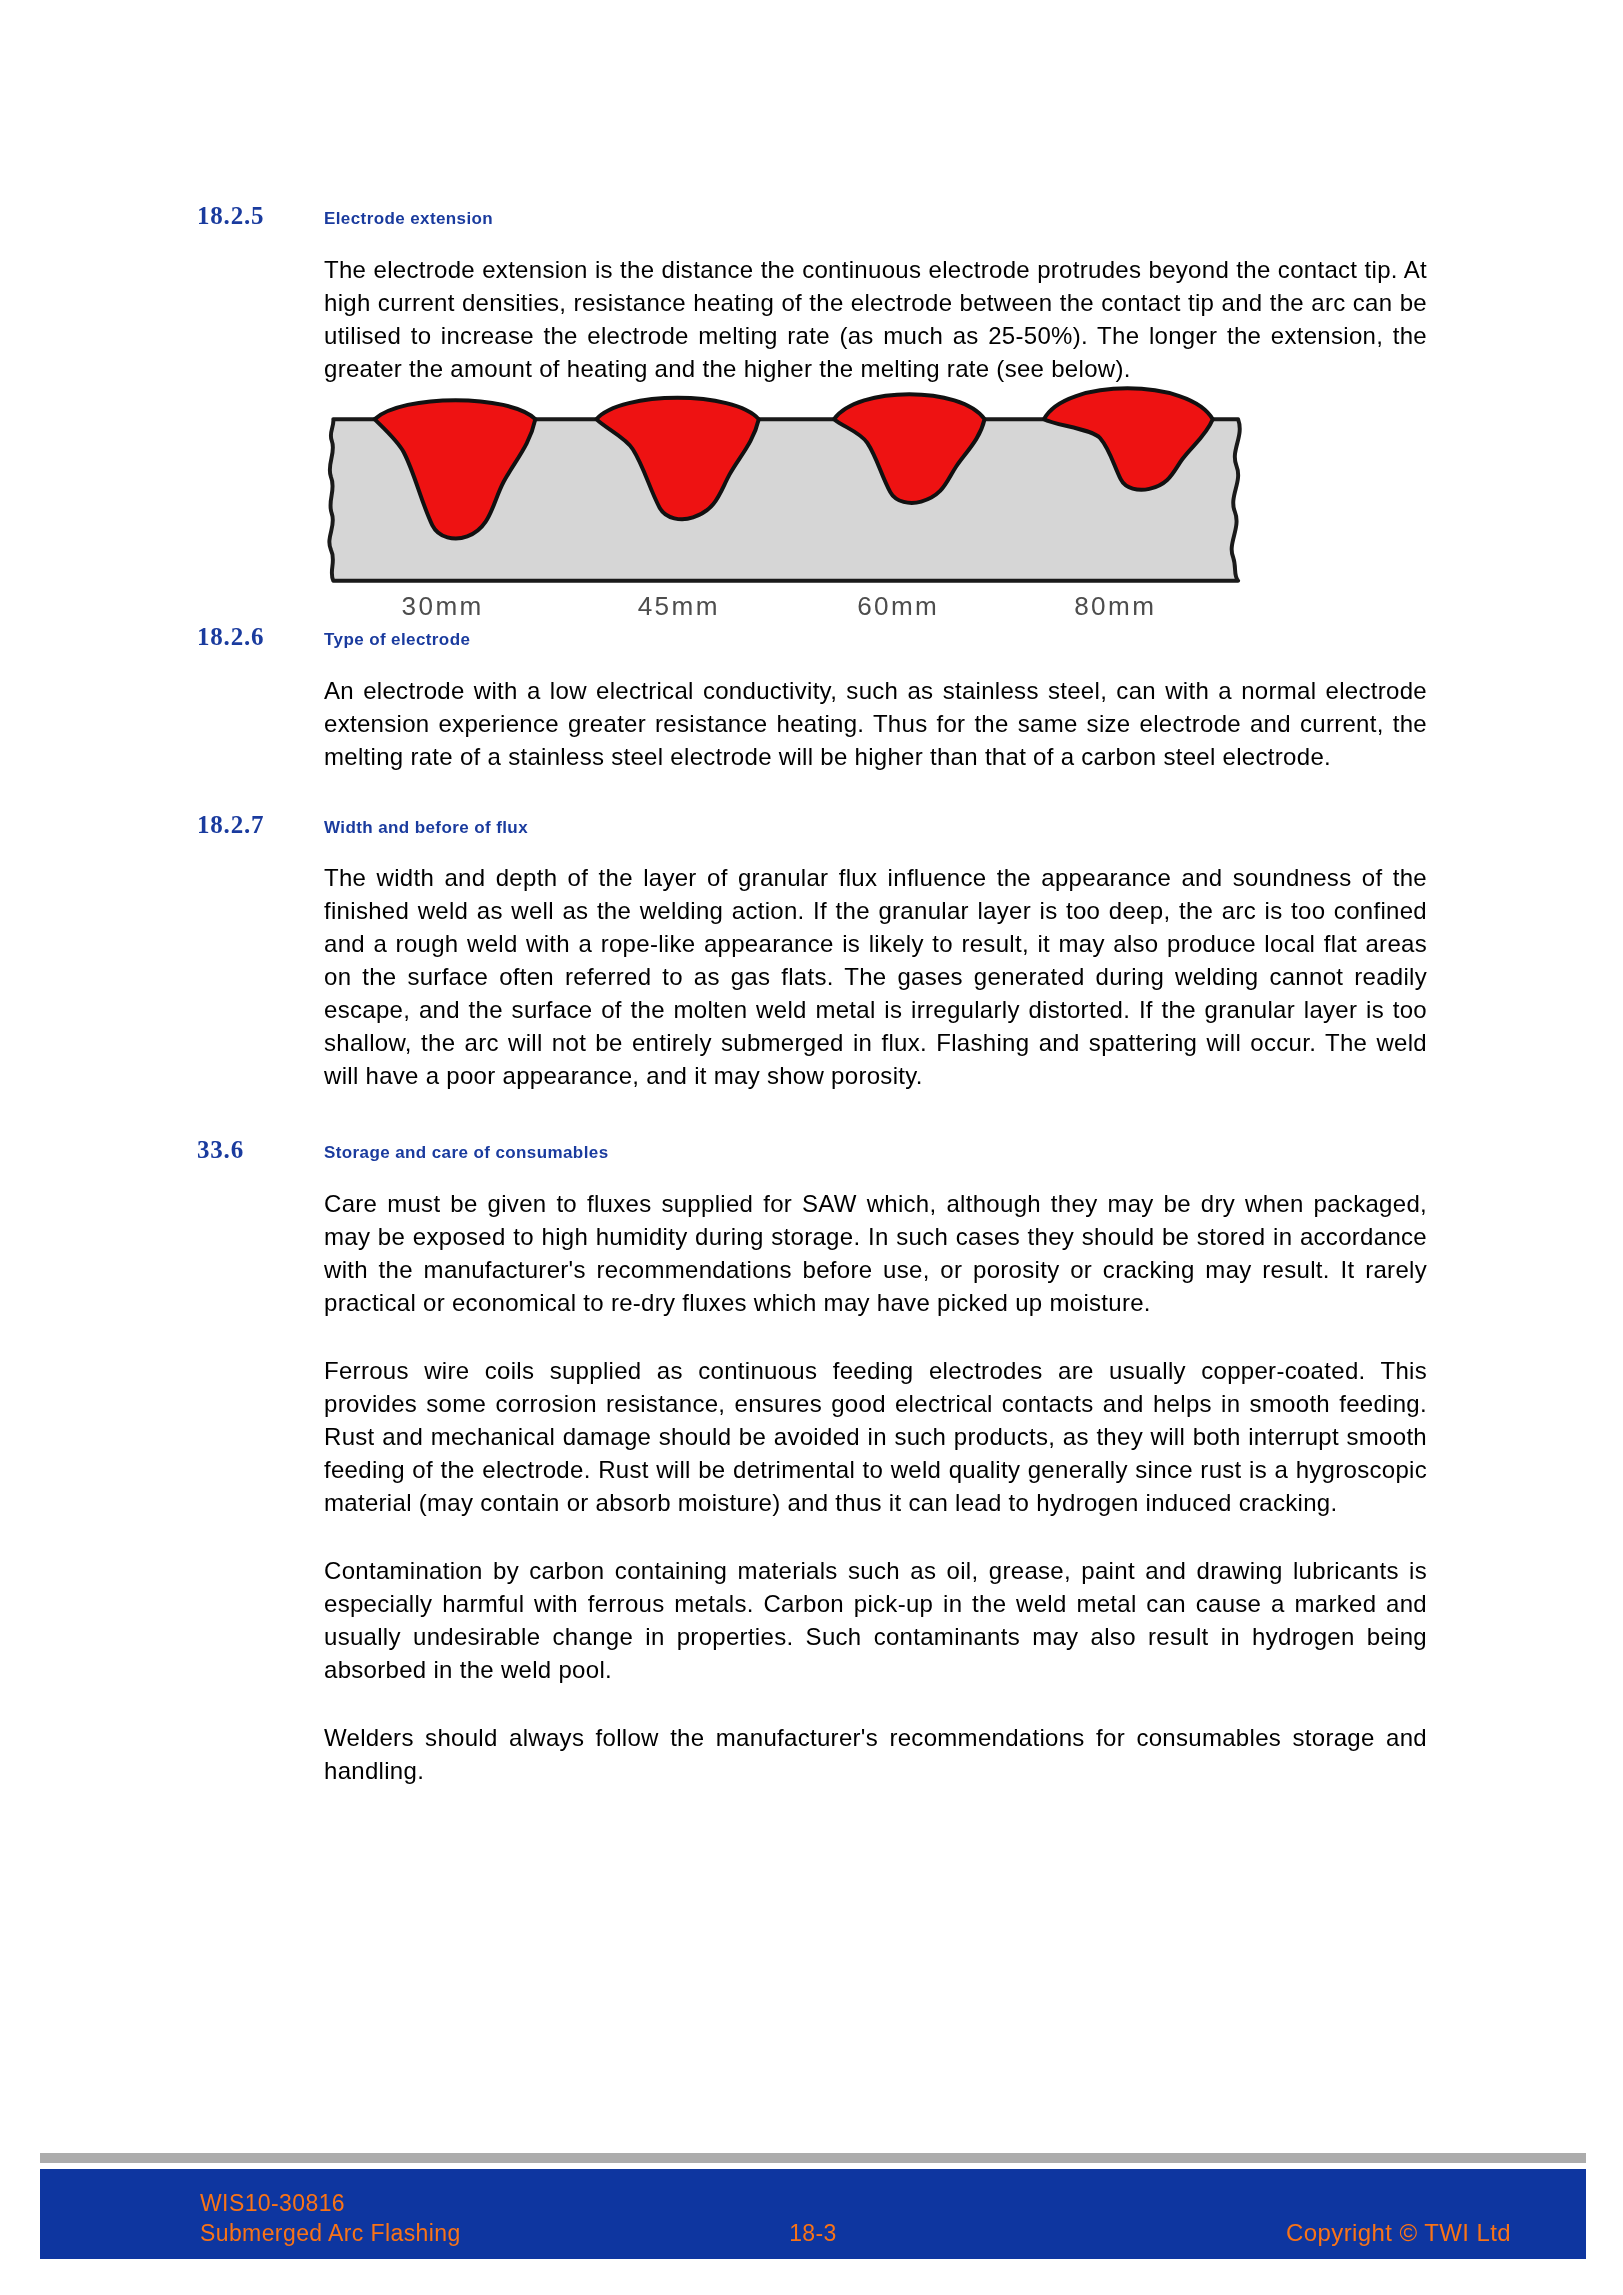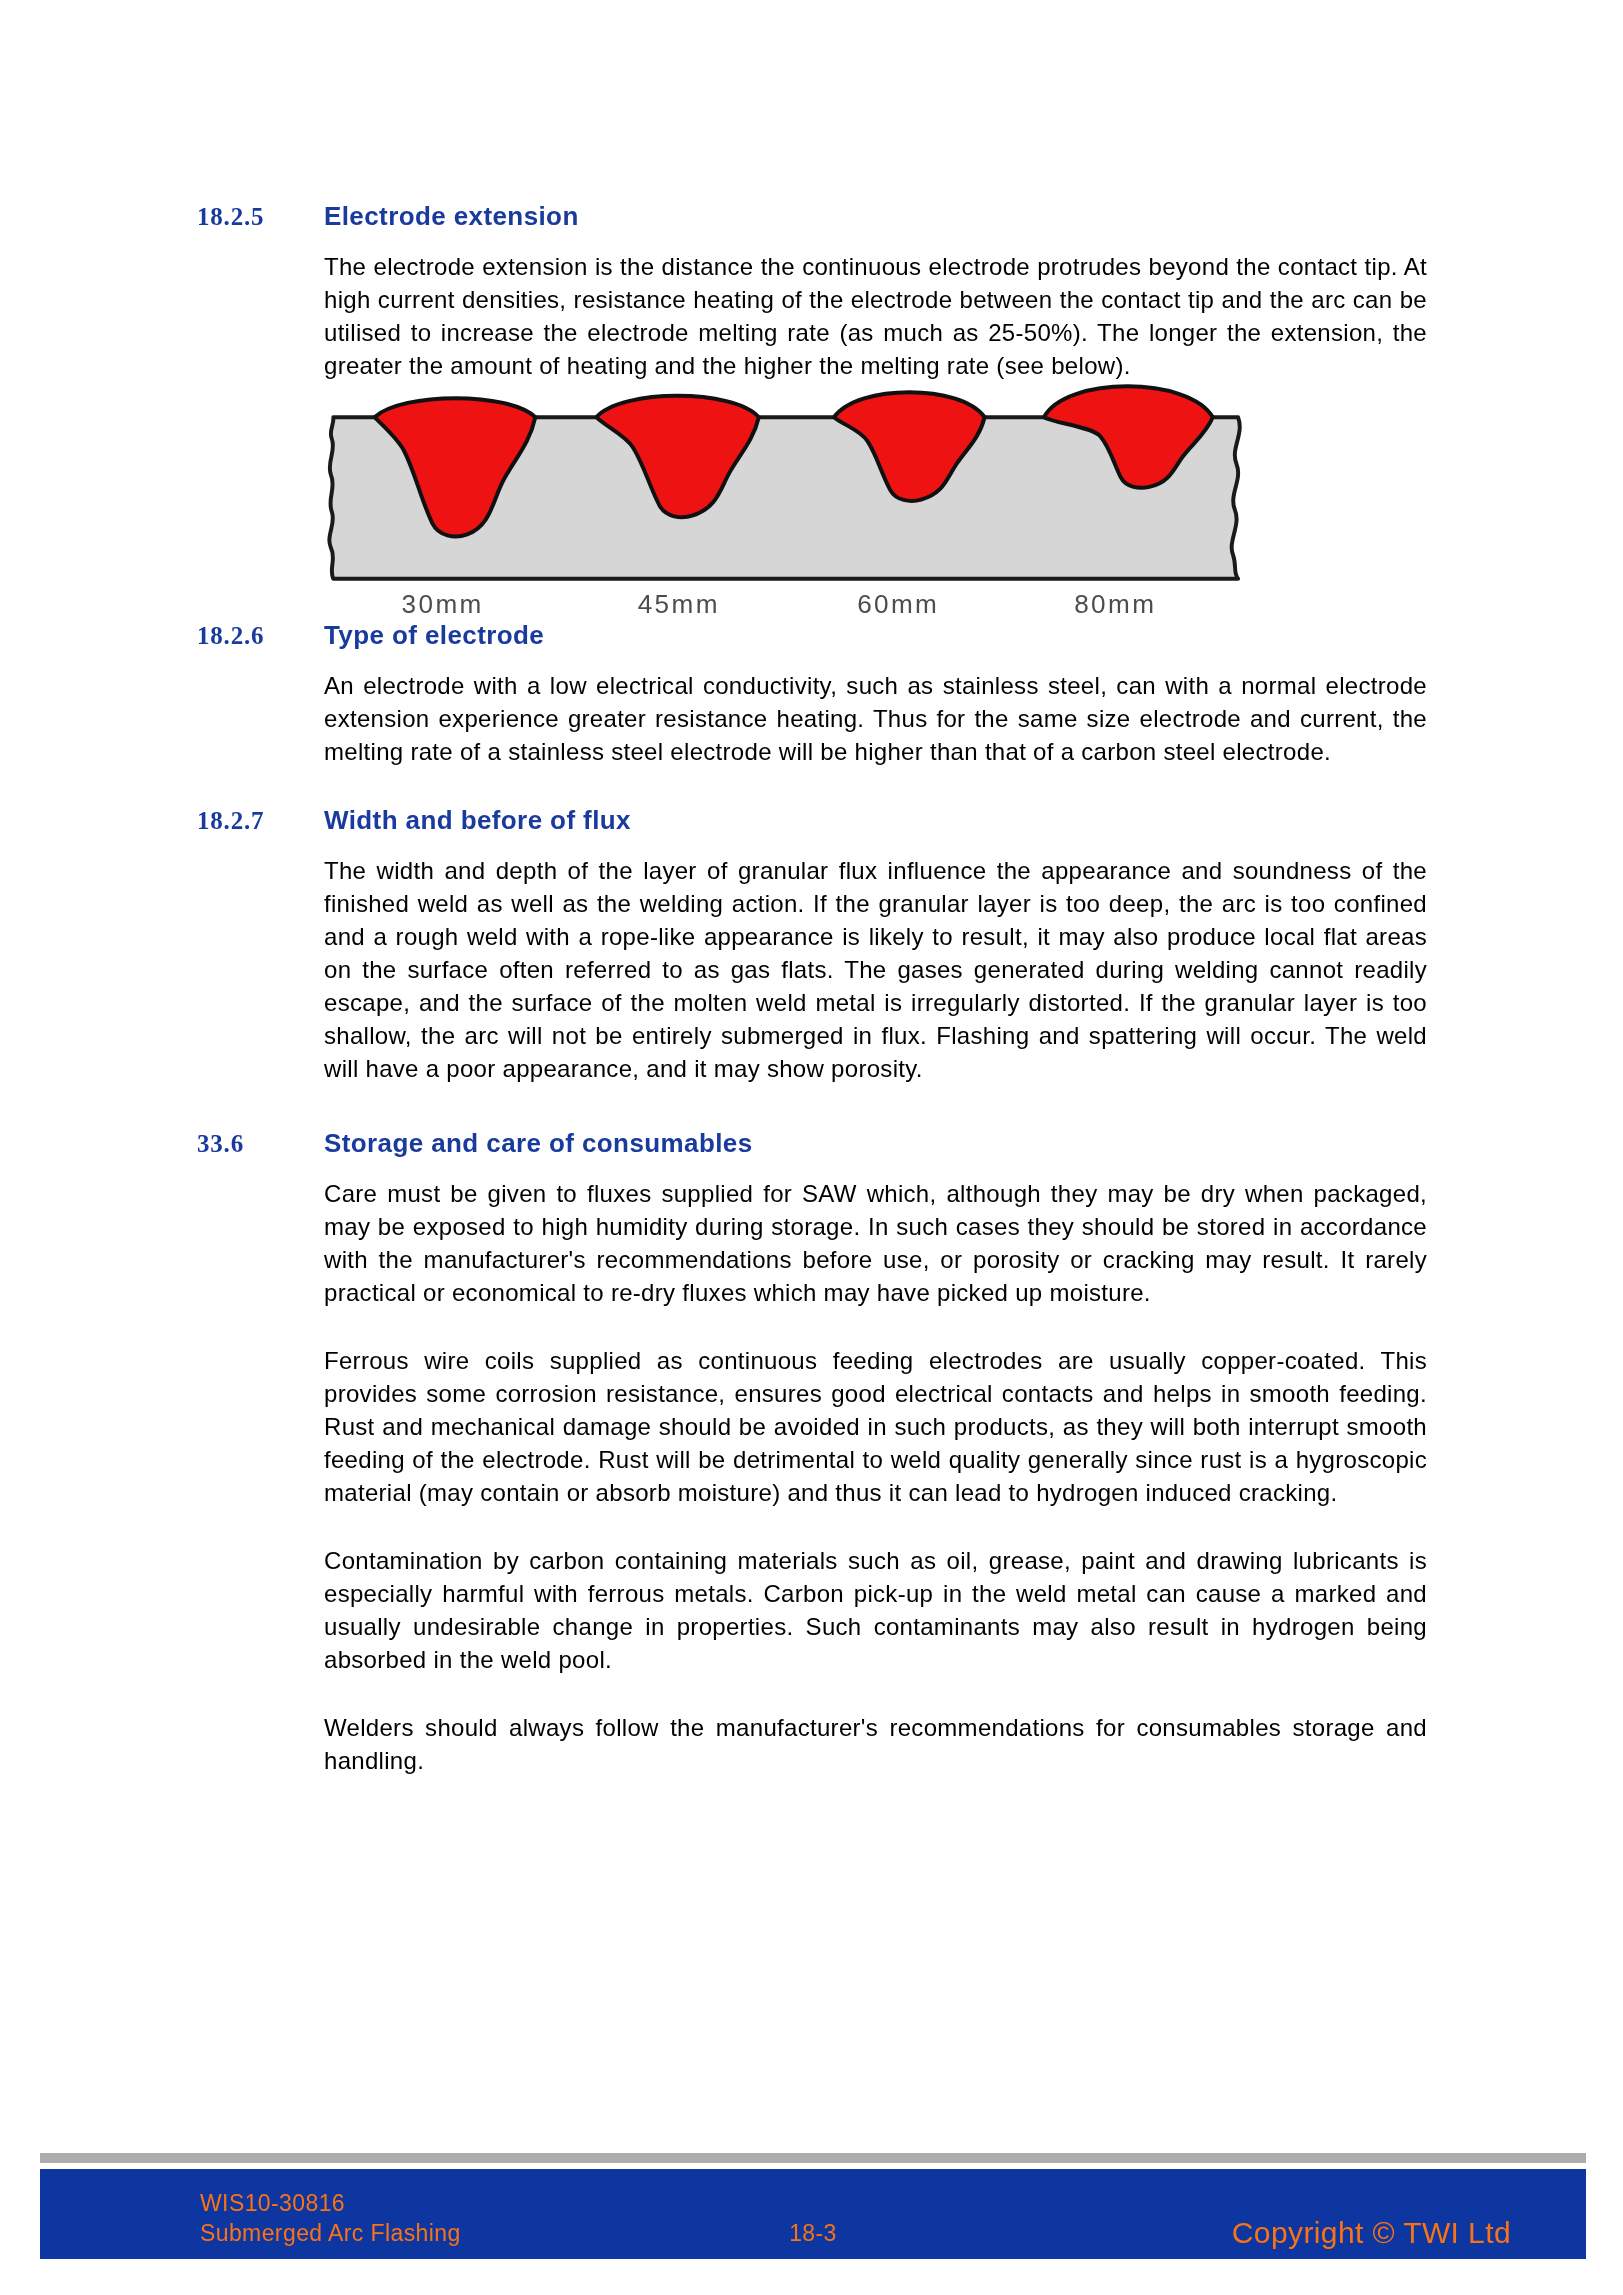--- a/index.html
+++ b/index.html
@@ -16,21 +16,21 @@
     width:1230px;
   }
   .sec-head{display:flex;align-items:baseline;}
   .sec-num{
     width:127px;flex:0 0 127px;
     font-size:25px;font-weight:bold;color:#1a3b9e;
     letter-spacing:0.8px;
     font-family:Liberation Serif, serif;
   }
   .sec-title{
-    margin:0;font-size:26px;font-weight:bold;color:#1a3b9e;
+    margin:0;font-size:17px;font-weight:bold;color:#1a3b9e;
     letter-spacing:0.4px;line-height:28.5px;text-align:right;
   }
   .sec-body{margin-left:127px;width:1103px;}
   .sec-body p{
     margin:19px 0 0 0;
     font-size:24px;line-height:33px;
     color:#000000;
     text-align:justify;
     letter-spacing:0.3px;
   }
@@ -64,21 +64,21 @@
     position:absolute;left:160px;bottom:11px;
     font-size:23px;line-height:30px;letter-spacing:0.4px;
   }
   .footer-center{
     position:absolute;left:0;right:0;bottom:11px;
     text-align:center;
     font-size:23px;line-height:30px;letter-spacing:0.4px;
   }
   .footer-right{
     position:absolute;right:75px;bottom:11px;
-    font-size:30px;line-height:30px;letter-spacing:0.4px;
+    font-size:24px;line-height:30px;letter-spacing:0.4px;
   }
 </style>
 </head>
 <body>
 
 <div class="page">
 
   <main class="doc">
 
     <section class="s1">

